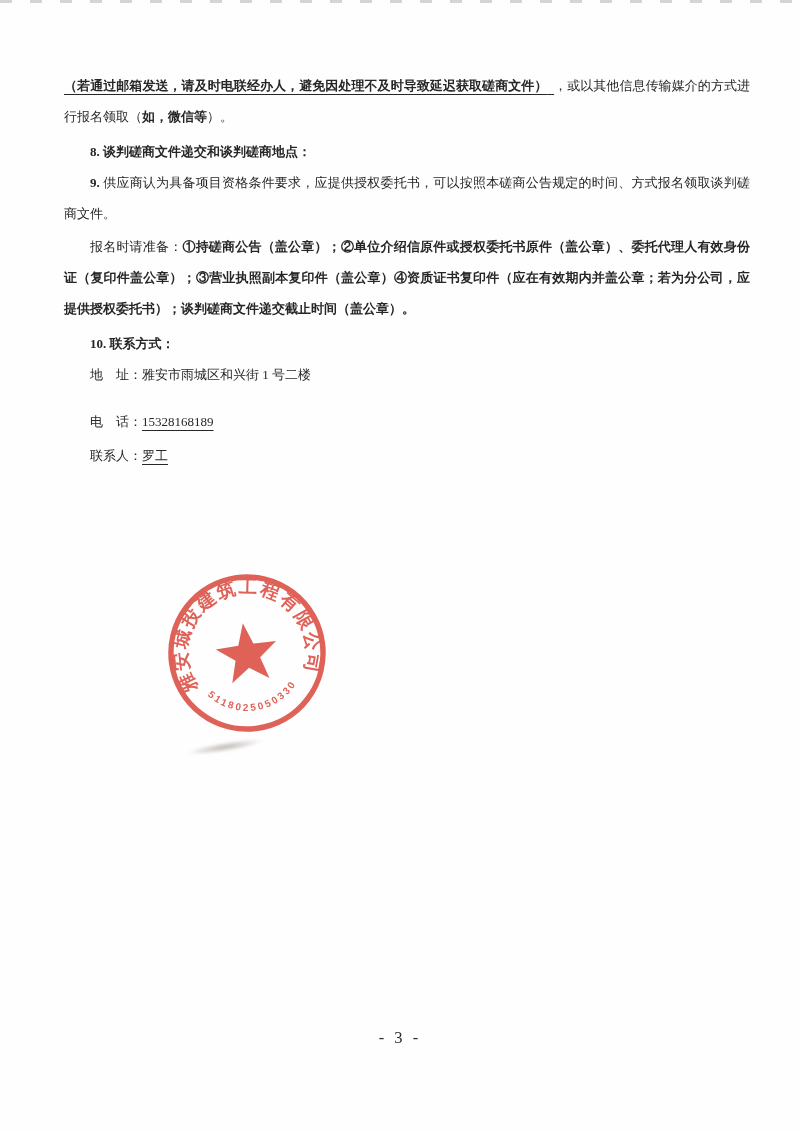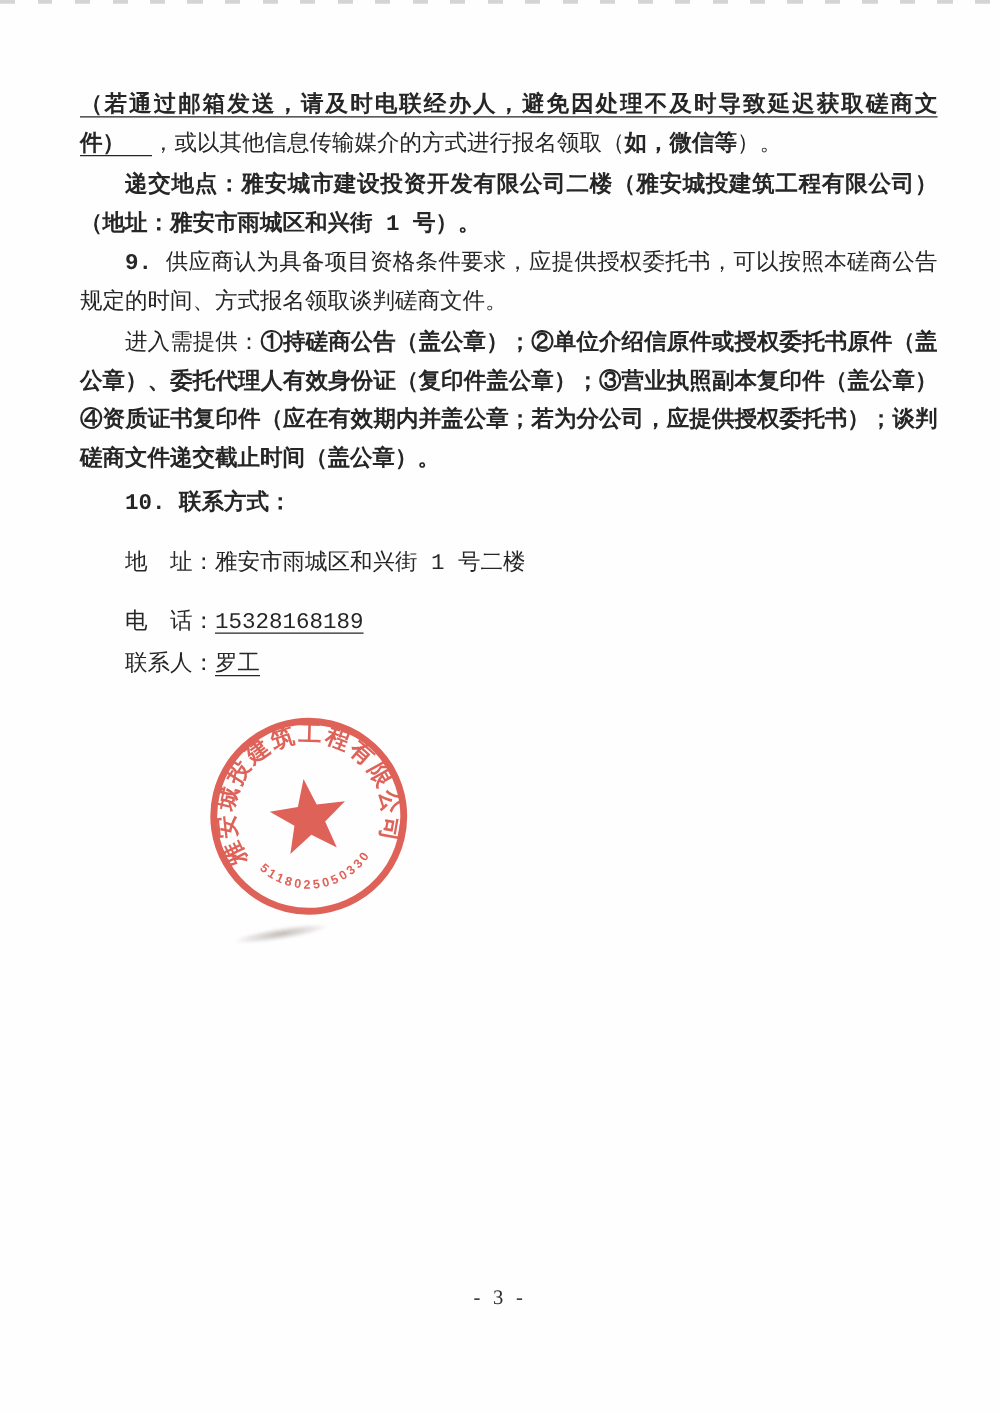--- a/index.html
+++ b/index.html
@@ -8,21 +8,21 @@
     overflow:hidden;
     font-family:"Liberation Serif","DejaVu Serif",serif;
     color:#262626;
   }
   .scan-edge{
     position:absolute;top:0;left:0;right:0;height:3px;opacity:.45;
     background:repeating-linear-gradient(90deg, rgba(70,70,70,.5) 0 12px, rgba(255,255,255,0) 12px 30px);
   }
   .doc-body{
     position:absolute;left:64px;top:70px;width:686px;
-    font-size:18px;line-height:31px;text-align:justify;font-family:Liberation Mono, monospace;
+    font-size:13px;line-height:31px;text-align:justify;
   }
   .doc-body p{margin:0;}
   .doc-body p.indent{text-indent:2em;}
   .b{font-weight:700;}
   .u{text-decoration:underline;text-underline-offset:4px;text-decoration-thickness:1px;}
   .seal{
     position:absolute;left:152px;top:558px;
     opacity:.84;mix-blend-mode:multiply;pointer-events:none;
   }
   .smudge{
@@ -38,25 +38,25 @@
 </style>
 </head>
 <body>
 
 <div class="page">
 
   <div class="scan-edge"></div>
 
   <div class="doc-body">
       <p style="margin-top: 0px;"><span class="b u">（若通过邮箱发送，请及时电联经办人，避免因处理不及时导致延迟获取磋商文件）</span><span class="b u">&nbsp;&nbsp;</span><span>，或以其他信息传输媒介的方式进行报名领取（</span><span class="b">如，微信等</span><span>）。</span></p>
-      <p class="indent" style="margin-top: 2px;"><span class="b">递交地点：雅安城市建设投资开发有限公司二楼（雅安城投建筑工程有限公司）（地址：雅安市雨城区和兴街 1 号）。</span></p>
+      <p class="indent" style="margin-top: 4px;"><span class="b">8. 谈判磋商文件递交和谈判磋商地点：</span></p>
       <p class="indent" style="margin-top: 0px;"><span class="b">9. </span><span>供应商认为具备项目资格条件要求，应提供授权委托书，可以按照本磋商公告规定的时间、方式报名领取谈判磋商文件。</span></p>
-      <p class="indent" style="margin-top: 2px;"><span>进入需提供：</span><span class="b">①持磋商公告（盖公章）；②单位介绍信原件或授权委托书原件（盖公章）、委托代理人有效身份证（复印件盖公章）；③营业执照副本复印件（盖公章）④资质证书复印件（应在有效期内并盖公章；若为分公司，应提供授权委托书）；谈判磋商文件递交截止时间（盖公章）。</span></p>
+      <p class="indent" style="margin-top: 2px;"><span>报名时请准备：</span><span class="b">①持磋商公告（盖公章）；②单位介绍信原件或授权委托书原件（盖公章）、委托代理人有效身份证（复印件盖公章）；③营业执照副本复印件（盖公章）④资质证书复印件（应在有效期内并盖公章；若为分公司，应提供授权委托书）；谈判磋商文件递交截止时间（盖公章）。</span></p>
       <p class="indent" style="margin-top: 4px;"><span class="b">10. 联系方式：</span></p>
-      <p class="indent" style="margin-top: 17px;"><span>地　址：</span><span>雅安市雨城区和兴街 1 号二楼</span></p>
+      <p class="indent" style="margin-top: 0;"><span>地　址：</span><span>雅安市雨城区和兴街 1 号二楼</span></p>
       <p class="indent" style="margin-top: 16px;"><span>电　话：</span><span class="u">15328168189</span></p>
       <p class="indent" style="margin-top: 3px;"><span>联系人：</span><span class="u">罗工</span></p>
     </div>
 
   <svg class="seal" width="190" height="190" viewBox="0 0 190 190">
     <g transform="rotate(-8 95 95)">
       <circle cx="95" cy="95" r="76" fill="none" stroke-width="5.5" stroke="#d84338"></circle>
       <polygon points="95,65 102.6,86.5 125.4,87.1 107.4,101 113.8,122.9 95,110 76.2,122.9 82.6,101 64.6,87.1 87.4,86.5" fill="#d84338"></polygon>
       <defs>
         <path id="sealTopArc" d="M 38.6 115.5 A 60 60 0 1 1 151.4 115.5" fill="none"></path>

